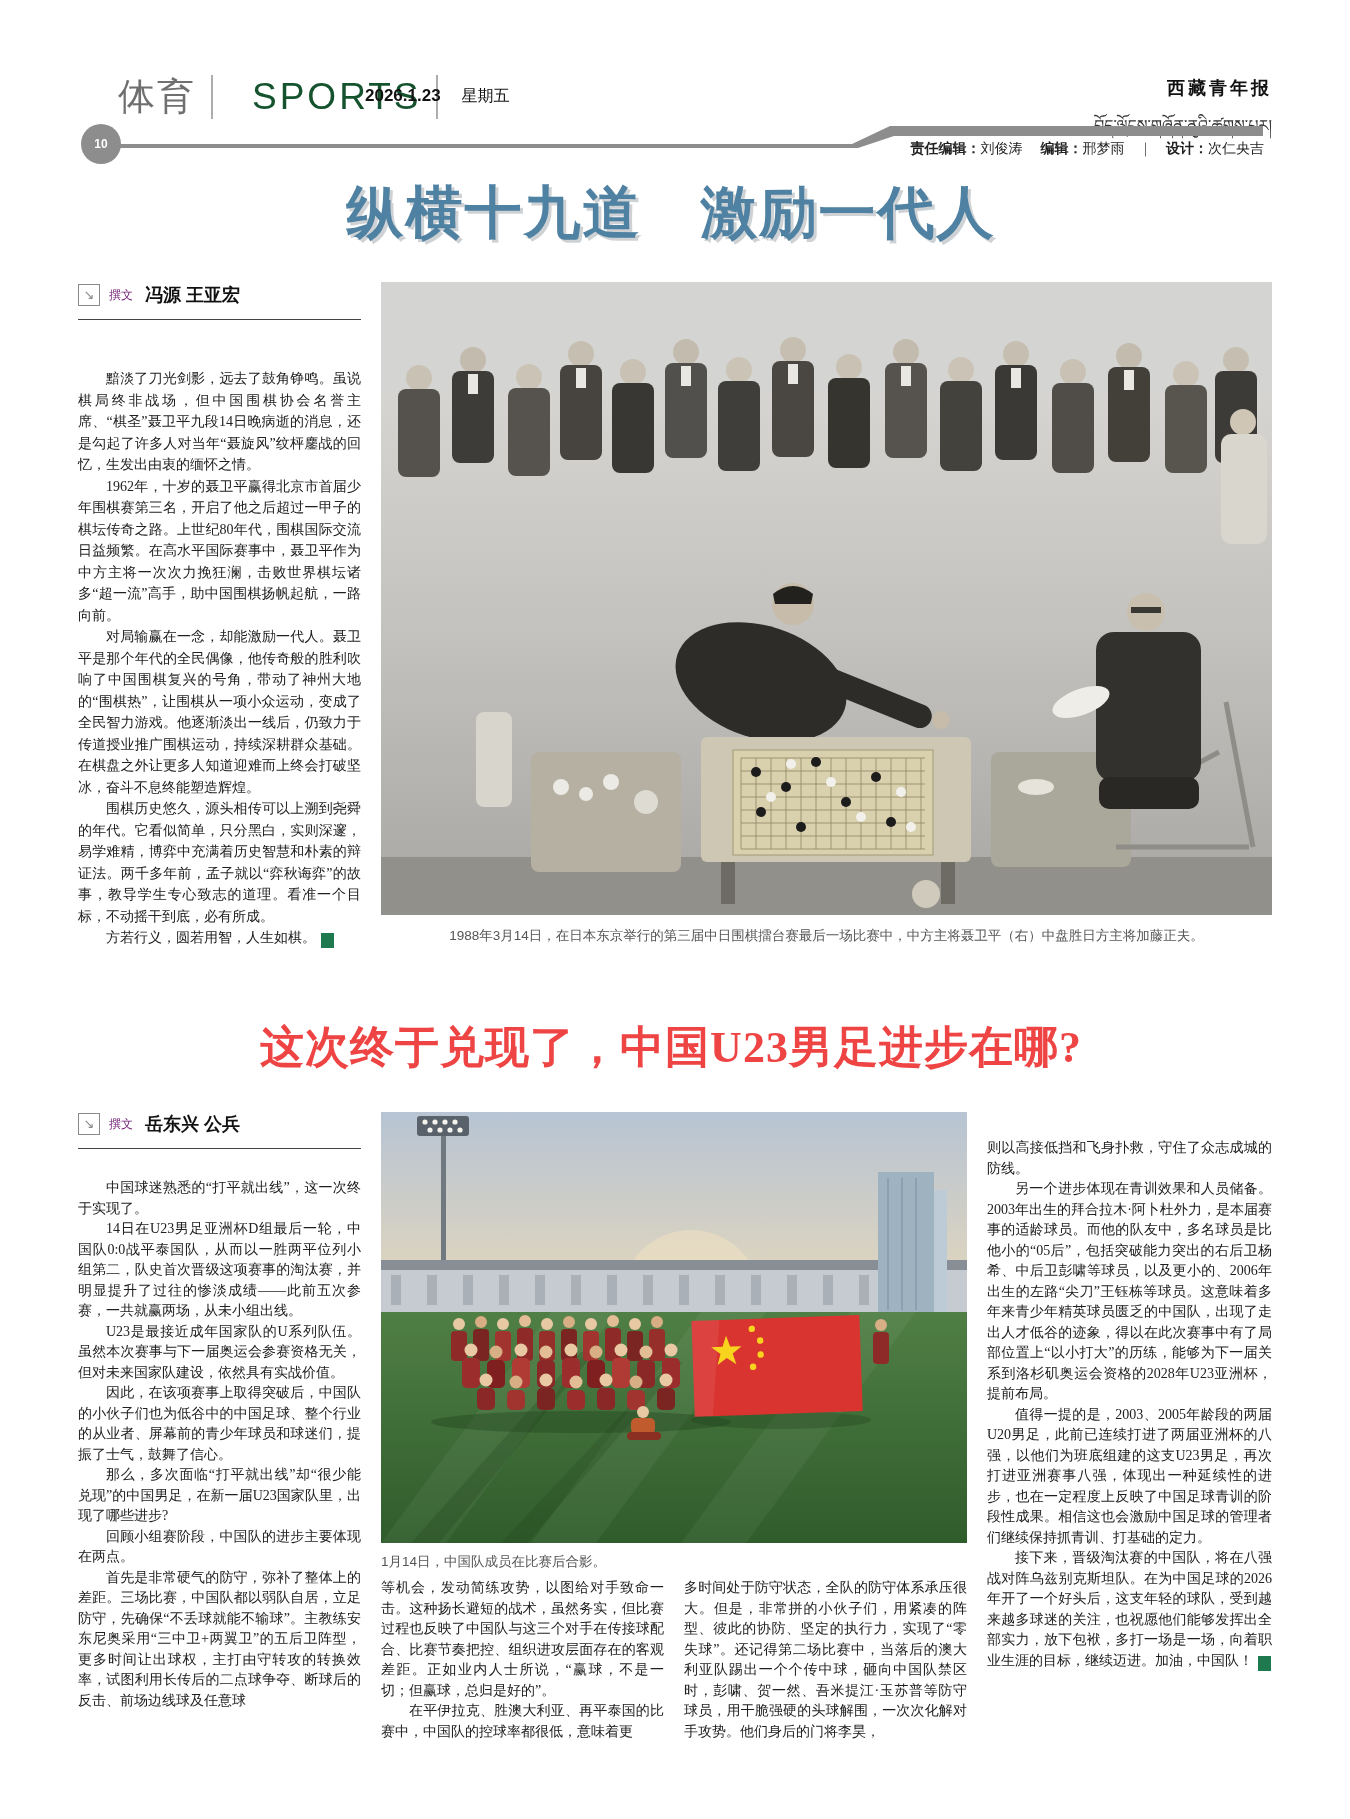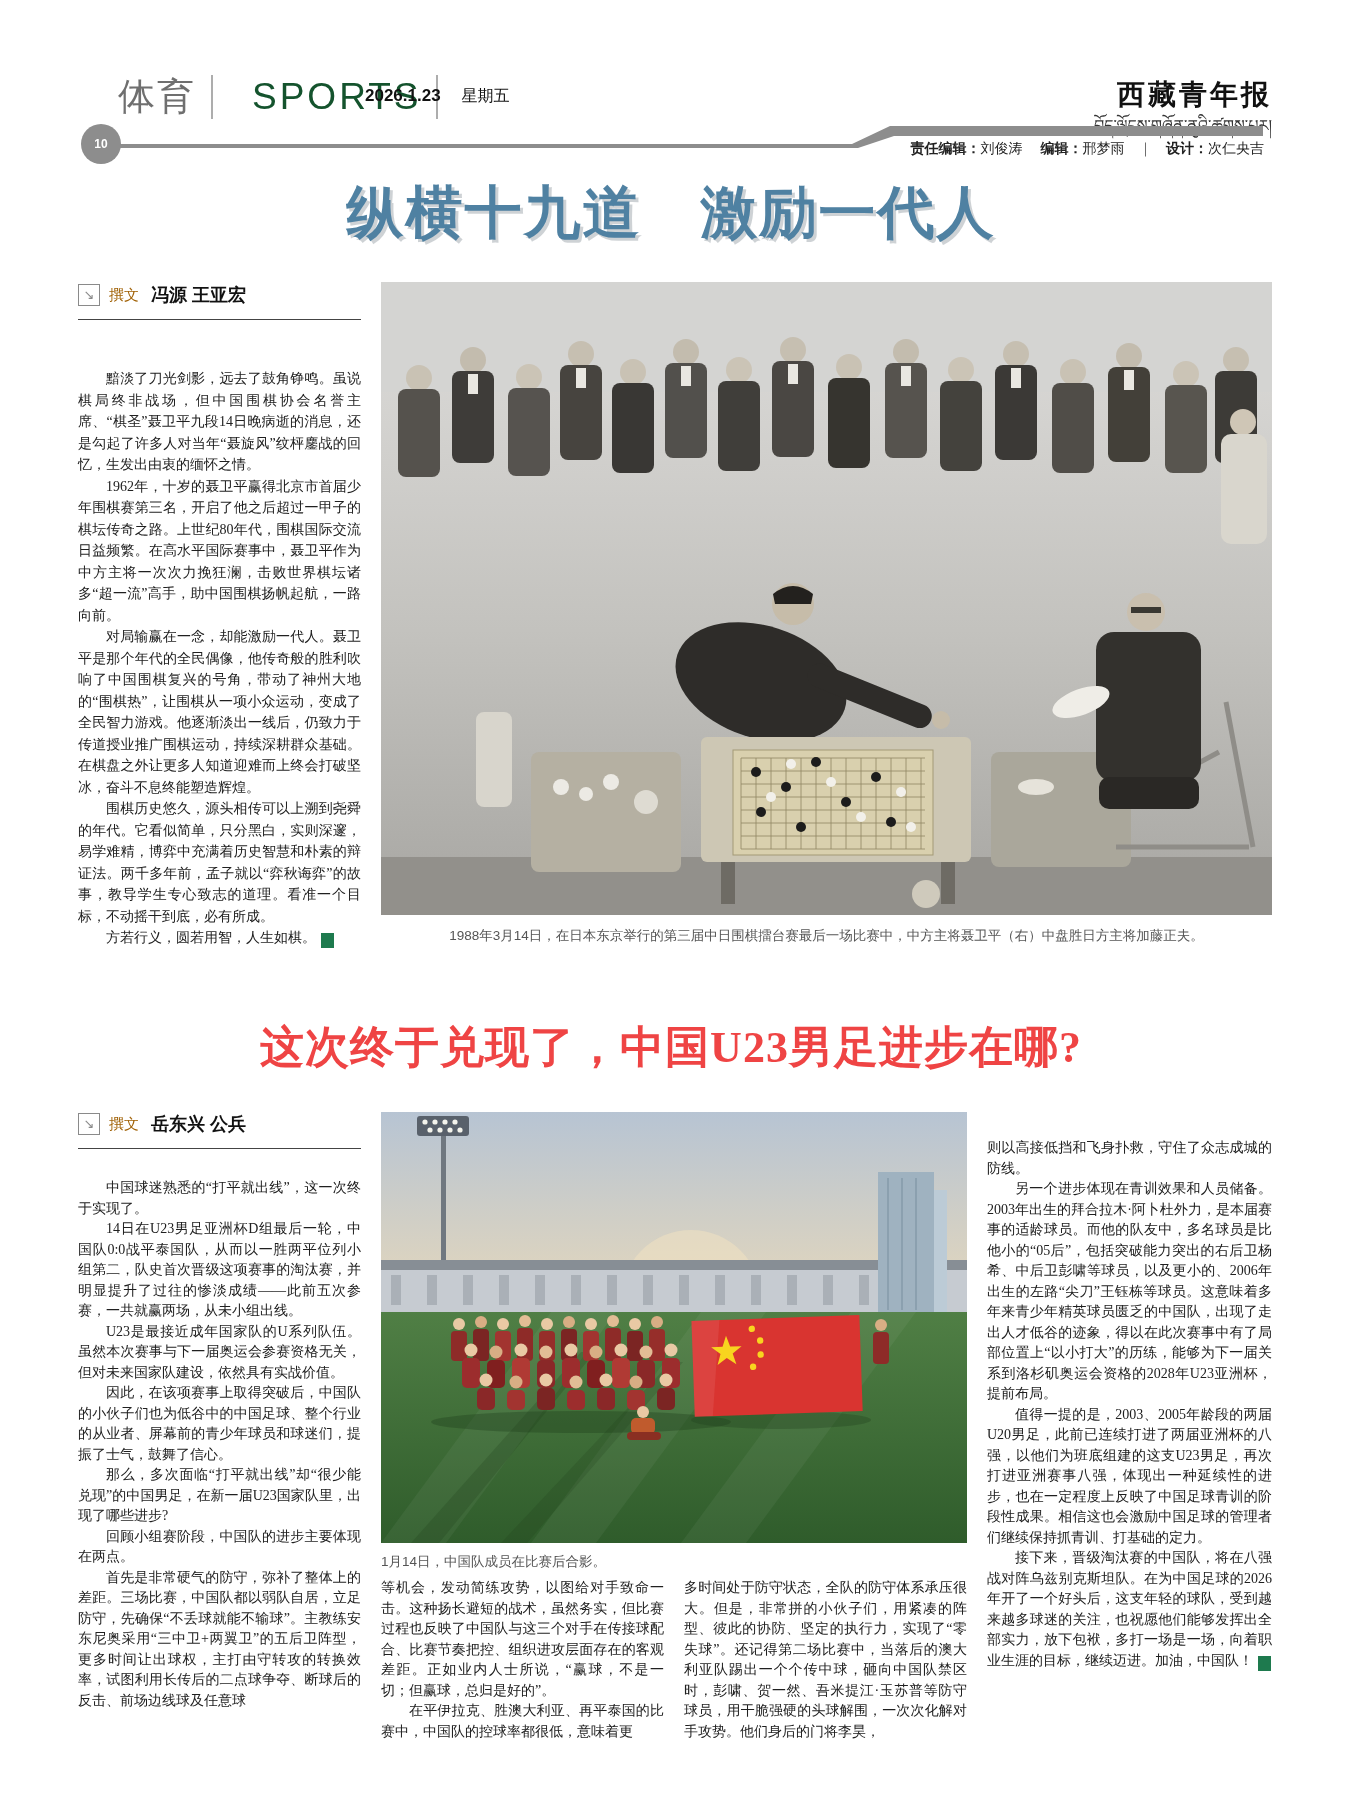--- a/index.html
+++ b/index.html
@@ -11,36 +11,36 @@
   
   .section-label{display:flex;align-items:center;}
   .sec-cn{font-size:37px;color:#6f6f6f;letter-spacing:2px;}
   .sec-en{font-size:37px;color:#14532d;letter-spacing:3px;margin-left:24px;}
   .vbar{width:2px;height:44px;background:#adadad;margin:0 15px;}
   .dateline{font-size:17px;color:#111;}
   .dateline .d{font-weight:bold;}
   .dateline .w{margin-left:16px;font-weight:normal;font-size:16px;}
   .badge{width:40px;height:40px;border-radius:50%;background:#8d8d8d;color:#fff;
          font-size:12px;font-weight:bold;line-height:40px;text-align:center;}
-  .masthead{font-size:28px;font-weight:bold;letter-spacing:3px;color:#111;text-align:right;}
+  .masthead{font-size:18px;font-weight:bold;letter-spacing:3px;color:#111;text-align:right;}
   .tibetan{font-size:16px;color:#333;text-align:right;letter-spacing:0;}
   .editors{font-size:14px;color:#222;text-align:right;}
   .editors b{font-weight:bold;}
   .editors .sep{margin:0 10px;color:#555;}
 
   
   .h1{font-weight:bold;font-size:57px;color:#4f81a2;text-align:center;white-space:nowrap;
       letter-spacing:2px;text-shadow:3px 3px 0 rgba(30,50,65,0.22);}
   .h2{font-weight:bold;font-size:44px;color:#ef4444;text-align:center;white-space:nowrap;letter-spacing:1px;}
 
   
   .byline{display:flex;align-items:center;border-bottom:1px solid #444;padding-bottom:12px;}
   .byicon{width:20px;height:20px;border:1px solid #8a8a8a;color:#8a8a8a;font-size:13px;
           line-height:20px;text-align:center;margin-right:9px;flex:0 0 auto;}
-  .bylabel{color:#a16207;font-size:15px;margin-right:12px;}
+  .bylabel{color:#701a75;font-size:12px;margin-right:12px;}
   .byauthors{font-size:18px;font-weight:bold;color:#111;}
 
   
   .art{font-size:14px;text-align:justify;color:#202020;}
   .a1{line-height:21.5px;}
   .a2{line-height:20.5px;}
   .art p{margin:0;text-indent:2em;}
   .art p.cont{text-indent:0;}
   .endmark{display:inline-block;width:13px;height:15px;background:#1e7a4e;color:#fff;
            font-size:10px;line-height:15px;text-align:center;margin-left:5px;vertical-align:-2px;

